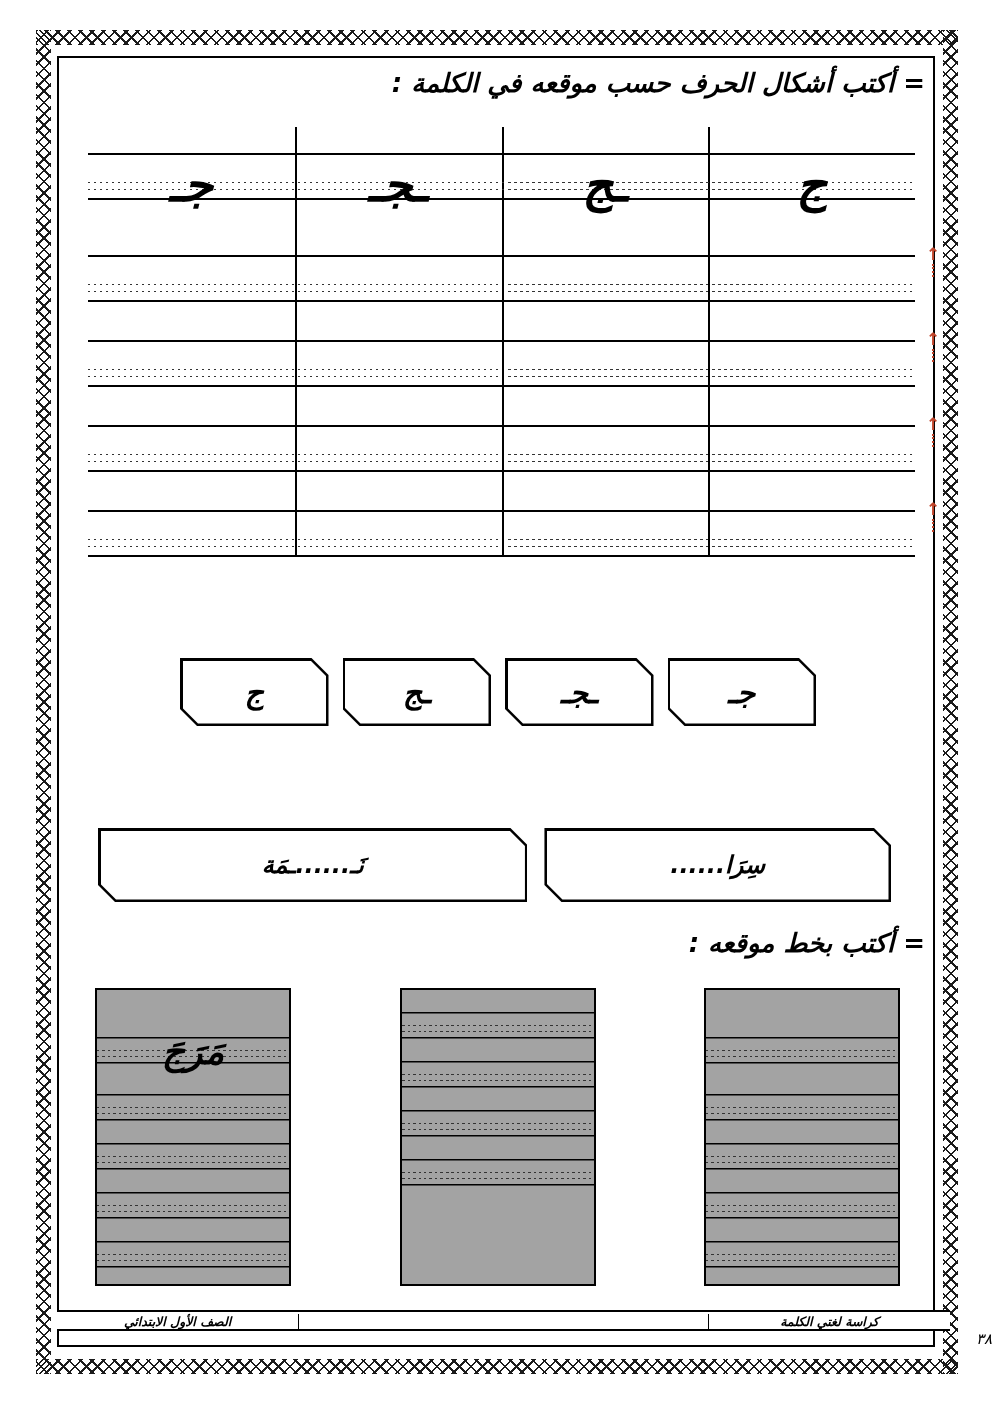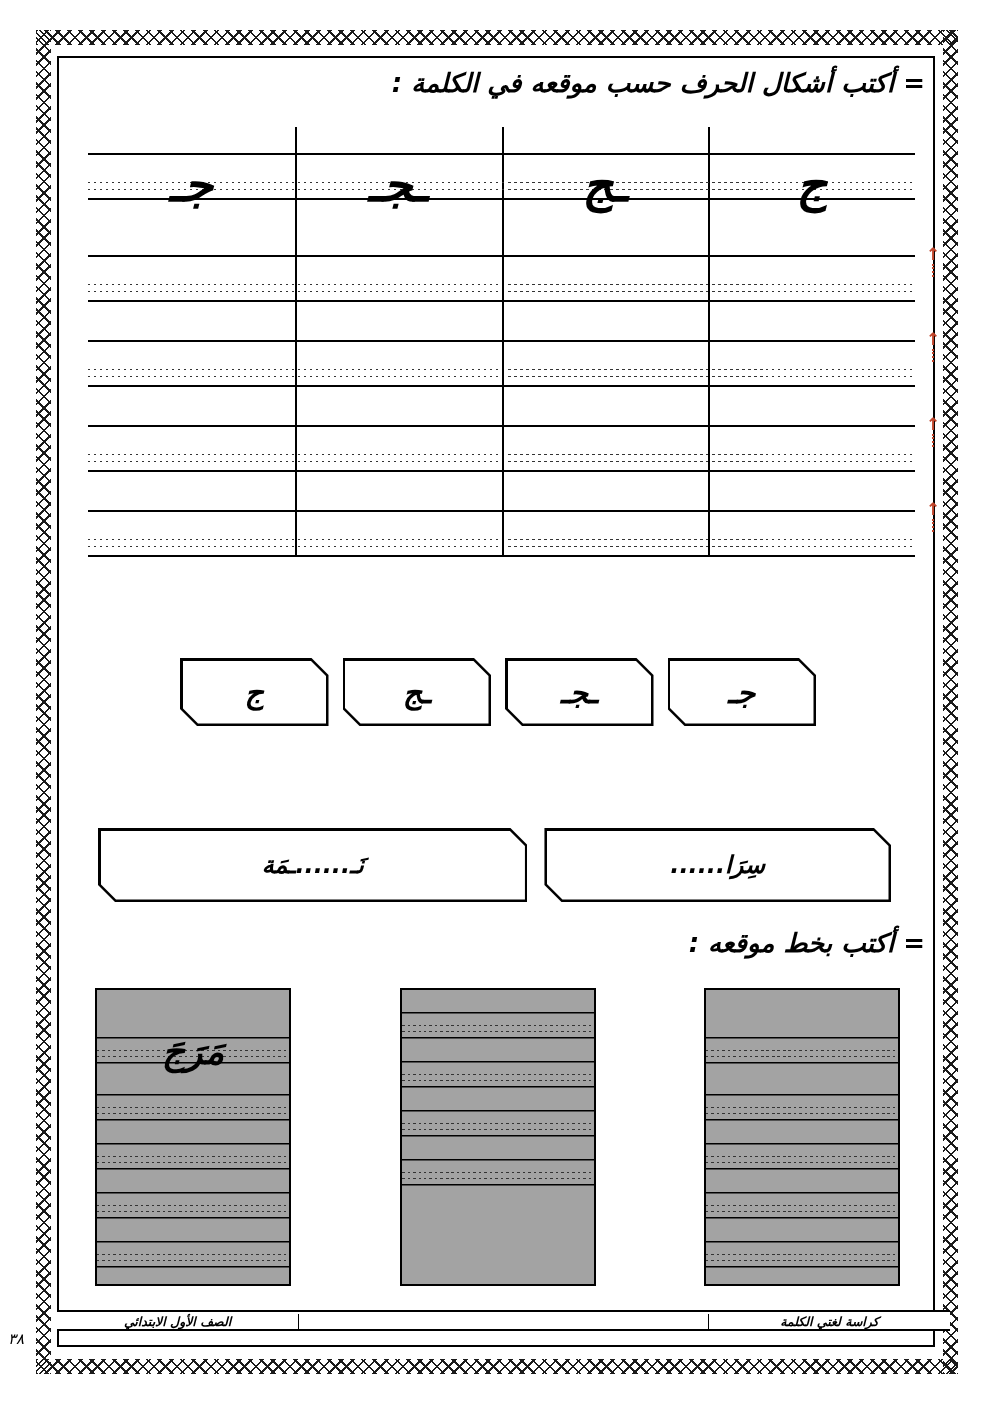--- a/index.html
+++ b/index.html
@@ -79,21 +79,21 @@
   .copy-word{position:absolute;left:0;right:0;bottom:2px;text-align:center;
     font-size:36px;font-weight:bold;line-height:1;}
   .copy-box .rule-group-sm.row{margin-top:22px;}
   
   .footer-bar{position:absolute;left:57px;right:42px;top:1310px;height:21px;
     border-top:2px solid #000;border-bottom:2px solid #000;display:flex;box-sizing:border-box;background:#fff;align-items:flex-end;}
   .f-cell{display:flex;align-items:center;justify-content:center;font-size:12.5px;font-weight:bold;direction:rtl;}
   .f-left{width:27%;border-right:1.5px solid #000;}
   .f-mid{flex:1;}
   .f-right{width:27%;border-left:1.5px solid #000;}
-  .page-num{position:absolute;left:0;right:0;top:1330px;text-align:left;font-size:15px;padding-left:8px;}
+  .page-num{position:absolute;left:0;right:0;top:1330px;text-align:right;font-size:15px;padding-left:8px;}
 </style>
 </head>
 <body>
 
 <div class="page">
 
   <div class="zz zz-top"></div>
   <div class="zz zz-bottom"></div>
   <div class="zz zz-left"></div>
   <div class="zz zz-right"></div>

